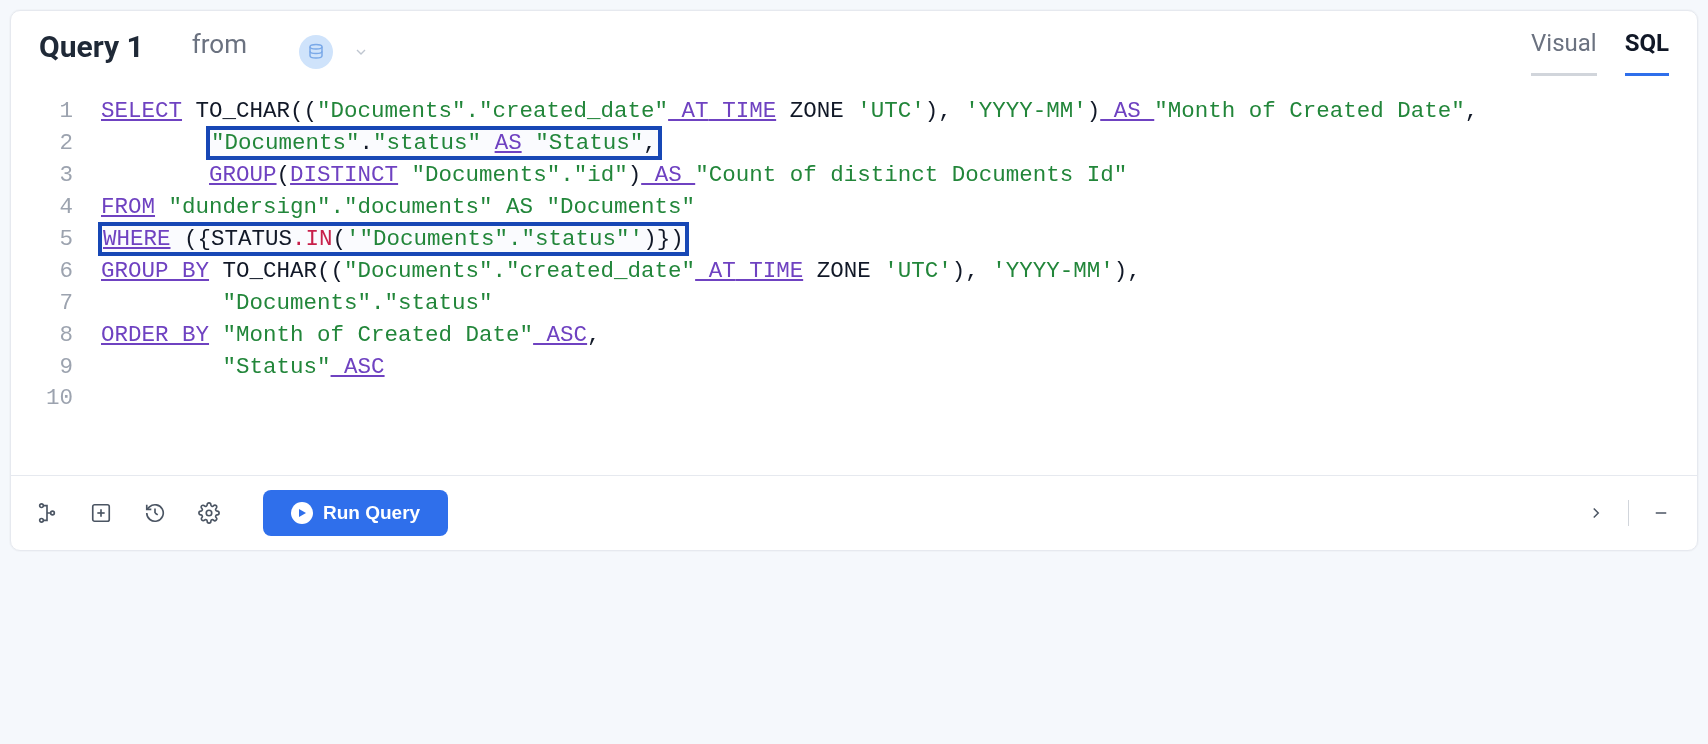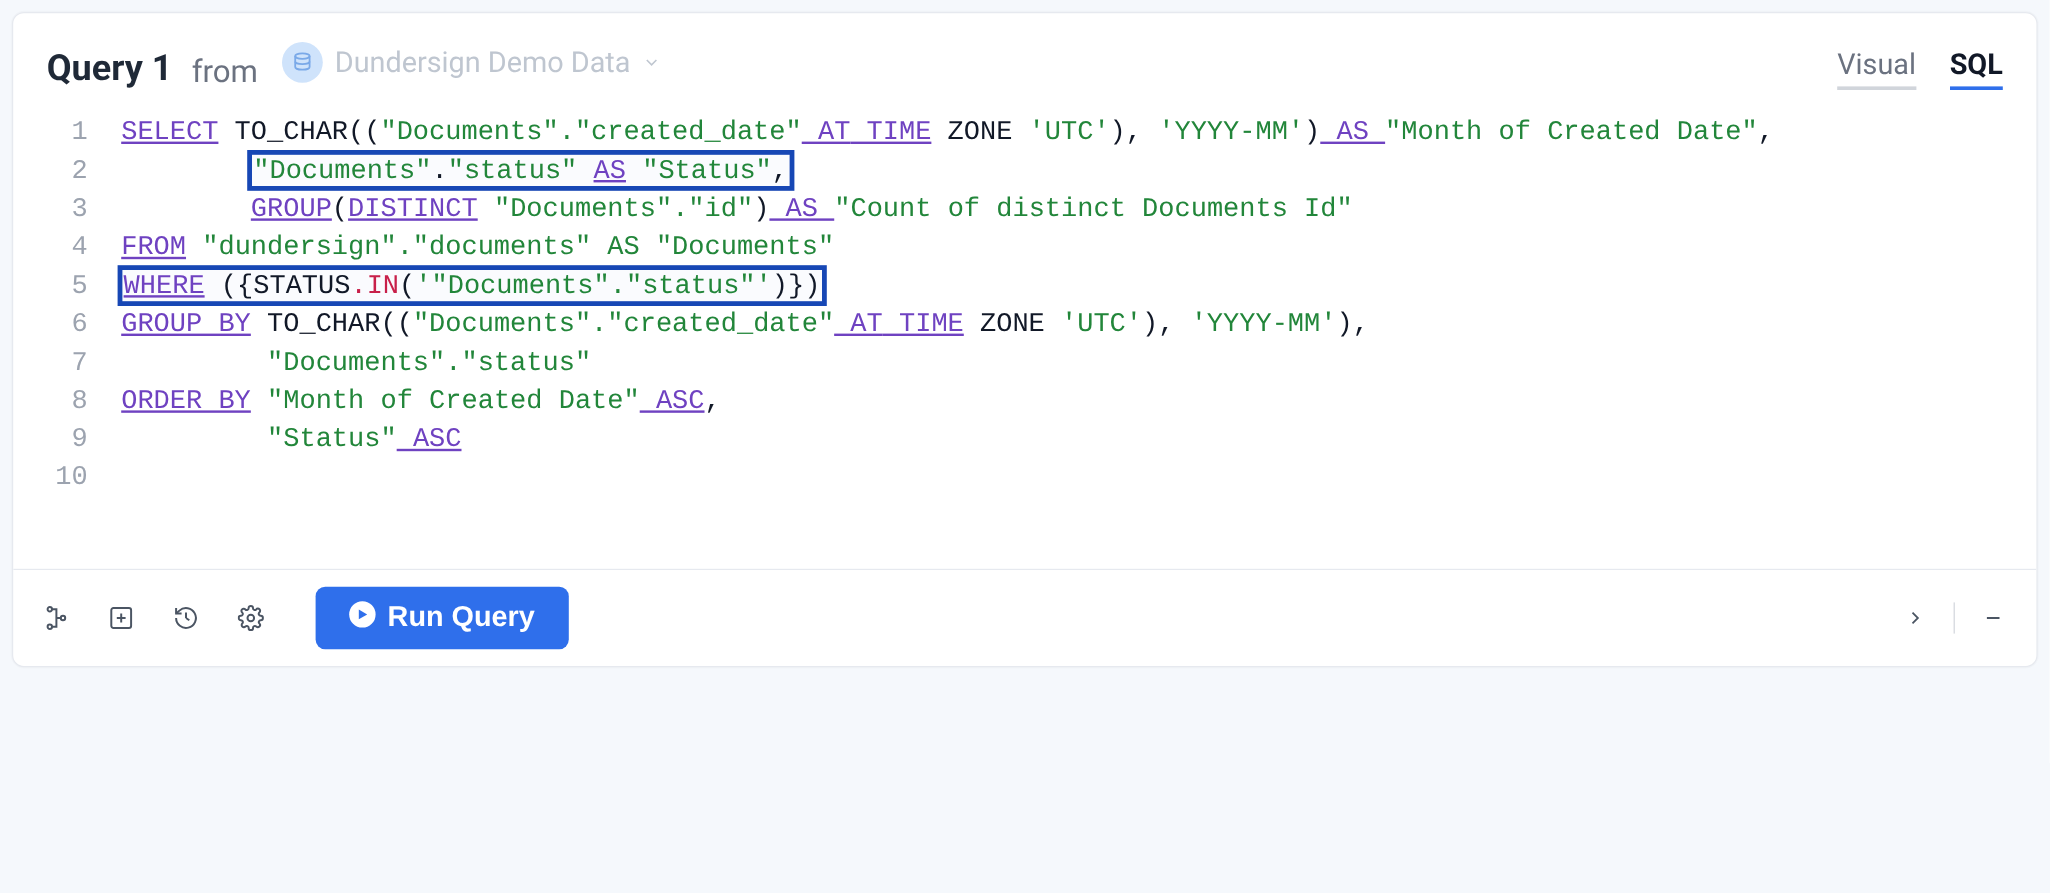--- a/index.html
+++ b/index.html
@@ -13,22 +13,23 @@
     border: 1px solid #e6e9ef;
     border-radius: 10px;
     box-shadow: 0 0 0 1px rgba(0,0,0,0.02);
     width: 100%;
     max-width: 1688px;
     margin: 0 auto;
     overflow: hidden;
   }
   .header {
     display: flex;
-    align-items: flex-end;
+    align-items: flex-start;
     padding: 18px 28px 12px 28px;
+    gap: 32px;
   }
   .query-title {
     font-size: 30px;
     font-weight: 700;
     color: #1f2937;
   }
   .from-label {
     font-size: 26px;
     color: #6b7280;
     margin-left: 16px;
@@ -52,21 +53,21 @@
   .ds-caret { margin-left: 10px; color:#bfc6d0; }
   .tabs {
     margin-left: auto;
     display: flex;
     gap: 28px;
     align-items: flex-end;
   }
   .tab {
     font-size: 24px;
     color: #6b7280;
-    padding-bottom: 4px;
+    padding-bottom: 16px;
     border-bottom: 3px solid transparent;
     cursor: pointer;
   }
   .tab.inactive { border-bottom-color: #d1d5db; }
   .tab.active {
     color: #111827;
     font-weight: 700;
     border-bottom-color: #2f6feb;
   }
   .editor {
@@ -117,21 +118,21 @@
     width: 28px; height: 28px;
     display:inline-flex; align-items:center; justify-content:center;
     color:#4b5563; cursor:pointer;
   }
   .run-btn {
     display: inline-flex;
     align-items: flex-start;
     gap: 10px;
     background: #2f6feb;
     color: #fff;
-    font-size: 24px;
+    font-size: 19px;
     font-weight: 600;
     padding: 12px 28px;
     border-radius: 8px;
     border: none;
     cursor: pointer;
     margin-left: 14px;
   }
   .run-btn .play {
     width: 22px; height:22px; border-radius:50%;
     background:#fff; display:inline-flex;align-items:center;justify-content:center;
@@ -155,21 +156,20 @@
     <span class="query-title">Query 1</span>
     <span class="from-label">from</span>
     <span class="datasource-pill">
       <span class="ds-icon">
         <svg width="18" height="18" viewBox="0 0 24 24" fill="none" stroke="#7aa9e8" stroke-width="2">
           <ellipse cx="12" cy="5" rx="8" ry="3"></ellipse>
           <path d="M4 5v6c0 1.66 3.58 3 8 3s8-1.34 8-3V5"></path>
           <path d="M4 11v6c0 1.66 3.58 3 8 3s8-1.34 8-3v-6"></path>
         </svg>
       </span>
-      <span>Dundersign Demo Data</span>
       <span class="ds-caret">
         <svg width="16" height="16" viewBox="0 0 24 24" fill="none" stroke="currentColor" stroke-width="2">
             <polyline points="6 9 12 15 18 9"></polyline>
           </svg>
       </span>
     </span>
     <div class="tabs">
       <div class="tab inactive">Visual</div>
       <div class="tab active">SQL</div>
     </div>

